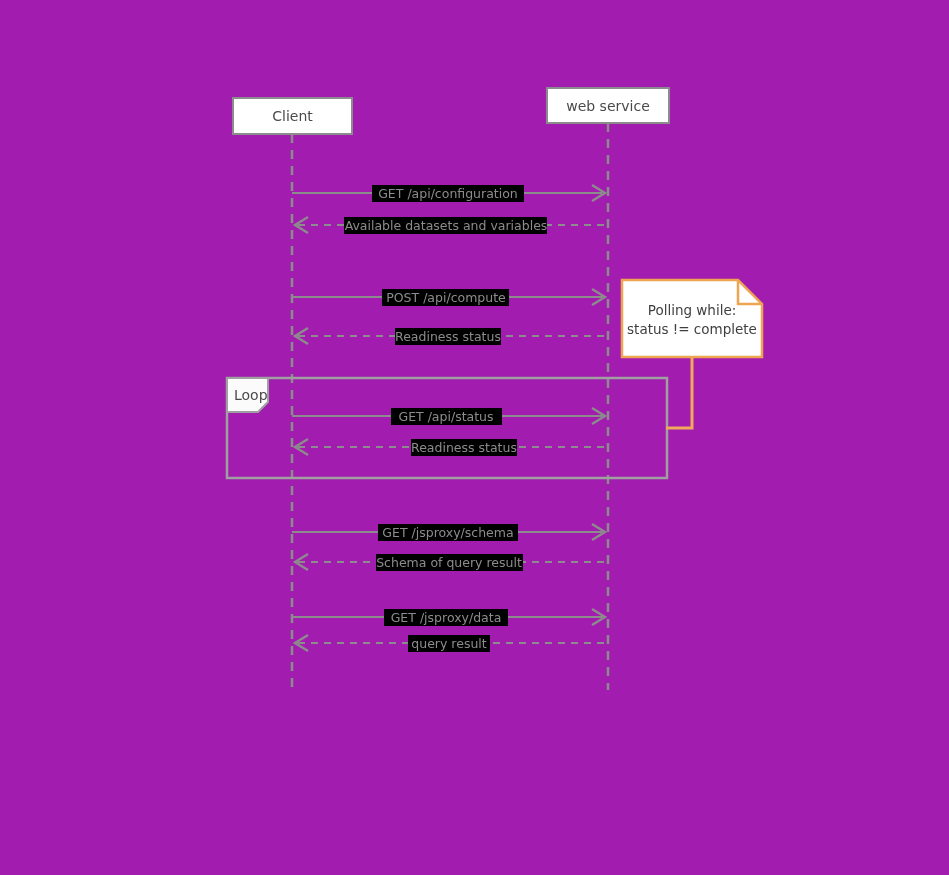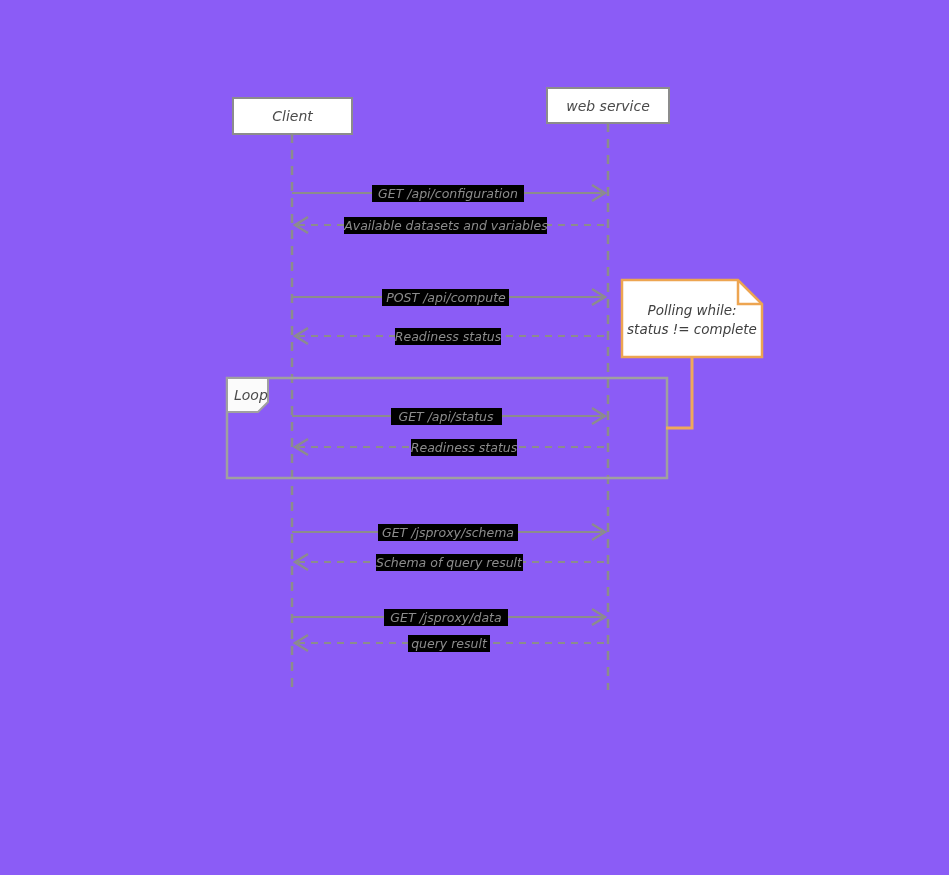--- a/index.html
+++ b/index.html
@@ -10,22 +10,21 @@
   body {
     width: 949px;
     height: 875px;
     overflow: hidden;
     font-family: "DejaVu Sans", sans-serif;
   }
   #diagram-root {
     position: relative;
     width: 949px;
     height: 875px;
-    background: #8b5cf6;
-    font-style: italic;
+    background: #a21caf;
   }
   svg.diagram-canvas {
     position: absolute;
     left: 0;
     top: 0;
     width: 949px;
     height: 875px;
     display: block;
   }
   .participant-label {

